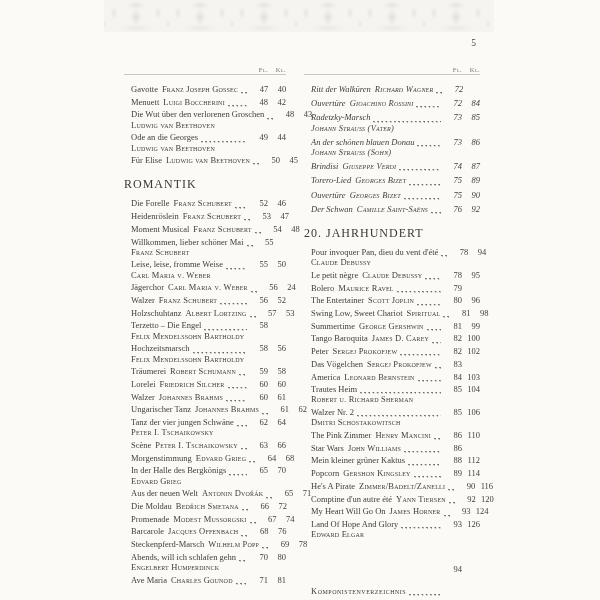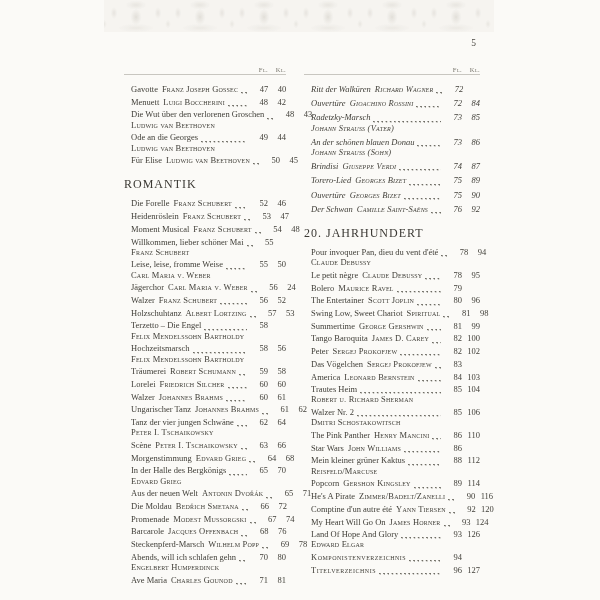--- a/index.html
+++ b/index.html
@@ -37,21 +37,21 @@
     border-bottom:1px solid #c8c6c0;padding-bottom:1px;margin-bottom:9px;}
   .h-lab{width:18px;flex:0 0 auto;text-align:right;font-size:6.5px;color:#7a786f;
     font-variant:small-caps;letter-spacing:.3px;}
 
   .section-header{font-size:12px;letter-spacing:1px;color:#3b3934;margin:12px 0 6px 0;}
   .section.loose .entry{margin-bottom:4px;font-style:italic;}
 
   .entry{margin-bottom:2.5px;padding-left:7px;}
   .row{display:flex;align-items:center;line-height:10.2px;font-size:8.5px;}
   .t-title{white-space:nowrap;}
-  .caps-title .t-title{font-variant:small-caps;letter-spacing:.5px;}
+  .caps-title .t-title{font-variant:small-caps;letter-spacing:.5px;margin-top:44px;}
   .t-comp{white-space:nowrap;margin-left:4px;font-variant:small-caps;letter-spacing:.2px;}
   .leader{flex:1 1 auto;min-width:6px;margin:0 3px;align-self:flex-end;height:7px;
     background-image:radial-gradient(circle at 1px 5.6px,#6e6c64 .8px,transparent 1.1px);
     background-size:4.2px 7px;background-repeat:repeat-x;}
   .fl,.kl{width:18px;flex:0 0 auto;text-align:right;font-size:8.5px;}
   .comp-below{font-size:8.5px;line-height:10.2px;font-variant:small-caps;letter-spacing:.2px;}
 </style>
 </head>
 <body>
 
@@ -523,21 +523,21 @@
           <div class="row">
             <span class="t-title">Walzer Nr. 2</span>
             <span class="leader"></span>
             <span class="fl">85</span>
             <span class="kl">106</span>
           </div>
           <div class="comp-below">Dmitri Schostakowitsch</div>
         </div>
         <div class="entry">
           <div class="row">
-            <span class="t-title">The Pink Panther</span>
+            <span class="t-title">The Pink Zimmer</span>
             <span class="t-comp">Henry Mancini</span>
             <span class="leader"></span>
             <span class="fl">86</span>
             <span class="kl">110</span>
           </div>
         </div>
         <div class="entry">
           <div class="row">
             <span class="t-title">Star Wars</span>
             <span class="t-comp">John Williams</span>
@@ -546,21 +546,20 @@
             <span class="kl"></span>
           </div>
         </div>
         <div class="entry">
           <div class="row">
             <span class="t-title">Mein kleiner grüner Kaktus</span>
             <span class="leader"></span>
             <span class="fl">88</span>
             <span class="kl">112</span>
           </div>
-          <div class="comp-below">Reisfeld/Marcuse</div>
         </div>
         <div class="entry">
           <div class="row">
             <span class="t-title">Popcorn</span>
             <span class="t-comp">Gershon Kingsley</span>
             <span class="leader"></span>
             <span class="fl">89</span>
             <span class="kl">114</span>
           </div>
         </div>

